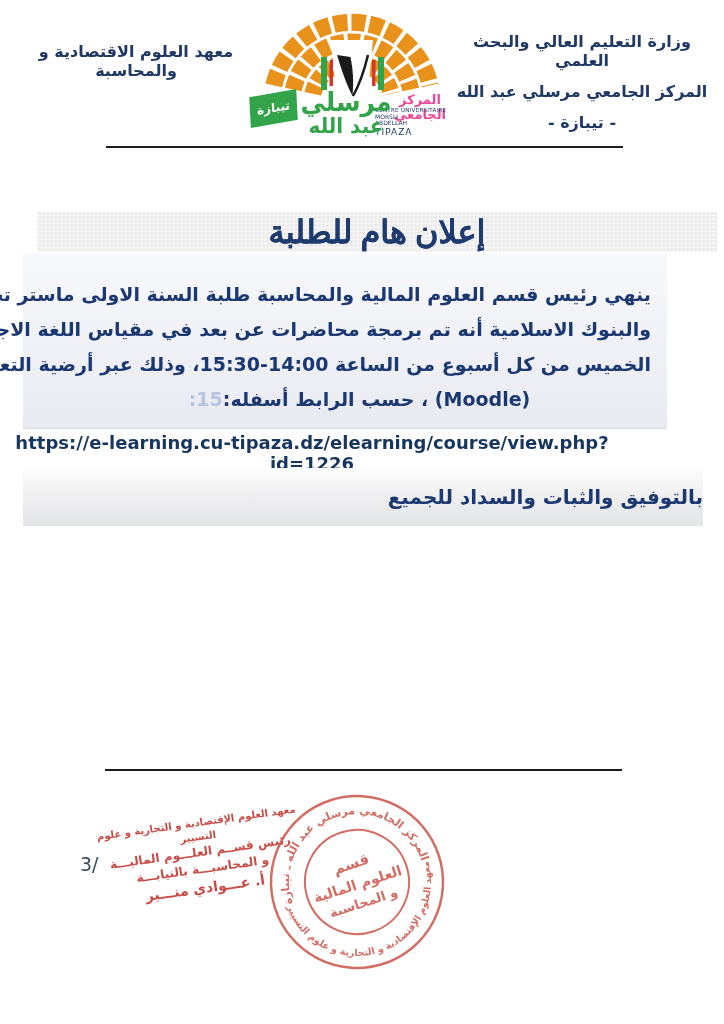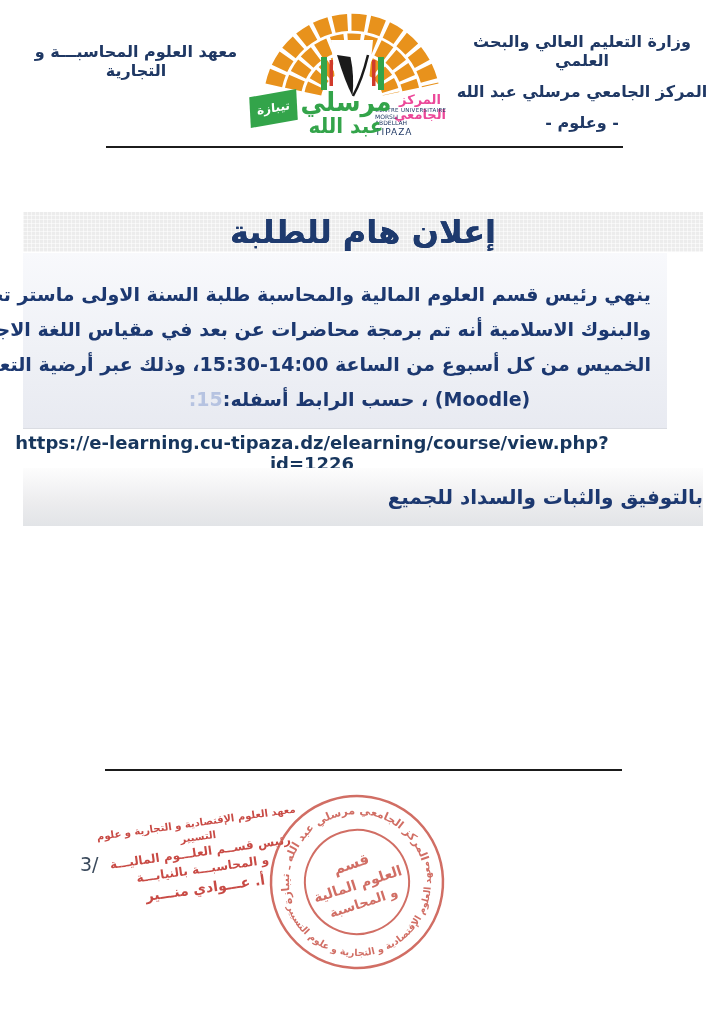--- a/index.html
+++ b/index.html
@@ -32,26 +32,26 @@
   .logo-callig .c1 { font-size:25px; line-height:25px; letter-spacing:-1px; }
   .logo-callig .c2 { font-size:20px; line-height:21px; letter-spacing:-1px; }
   .logo-badge { position:absolute; left:15px; top:83px; width:47px; height:31px;
                 background:#33a44a; transform:skewY(-7deg) rotate(-3deg);
                 color:#fff; font-size:12px; font-weight:bold; text-align:center;
                 line-height:31px; direction:rtl; }
   .hdr-divider { position:absolute; left:106px; top:146px; width:517px;
                  height:2px; background:#1c1c1c; }
 
   
-  .title-band { position:absolute; left:23px; top:212px; width:680px; height:40px;
+  .title-band { position:absolute; left:37px; top:212px; width:680px; height:40px;
     background-color:#ececec;
     background-image:
       repeating-linear-gradient(0deg, rgba(255,255,255,.55) 0 1px, transparent 1px 4px),
       repeating-linear-gradient(90deg, rgba(255,255,255,.55) 0 1px, transparent 1px 4px);
-    text-align:center; }
+    text-align:center;font-family:Liberation Serif, serif; }
   .title-band .ttl { font-size:32px; line-height:40px; font-weight:bold;
     color:#1e3a6e; direction:rtl; white-space:nowrap;
     text-shadow:0 0 .6px #1e3a6e; }
 
   .body-panel { position:absolute; left:23px; top:253px; width:644px; height:176px;
     background:linear-gradient(180deg,#f8f9fc 0%, #eff1f6 55%, #e8eaf1 100%);
     border-bottom:1px solid #dadce2;
     direction:rtl; padding:24px 16px 0 16px;
     font-weight:bold; color:#1c3870; font-size:19px; }
   .body-panel .bline { height:35px; line-height:35px; white-space:nowrap;
@@ -88,25 +88,25 @@
     color:#3b4a5c; direction:ltr; }
 </style>
 </head>
 <body>
 
 <div class="page">
 
   <div class="hdr-block hdr-right">
     <div class="ln">وزارة التعليم العالي والبحث العلمي</div>
     <div class="ln">المركز الجامعي مرسلي عبد الله</div>
-    <div class="ln">- وعلوم -</div>
+    <div class="ln">- تيبازة -</div>
   </div>
 
   <div class="hdr-block hdr-left">
-    <div class="ln">معهد العلوم المحاسبـــة و التجارية</div>
+    <div class="ln">معهد العلوم الاقتصادية و والمحاسبة</div>
   </div>
 
   <div class="logo">
     <svg width="235" height="96" viewBox="0 0 235 96">
 
       <path d="M38.8 75.4 A80 80 0 0 1 195.2 75.4" fill="none" stroke="#E8921C" stroke-width="17" stroke-dasharray="14 4"></path>
       <path d="M58.3 79.5 A60 60 0 0 1 175.7 79.5" fill="none" stroke="#E8921C" stroke-width="17" stroke-dasharray="12 3.5"></path>
       <path d="M77.9 83.7 A40 40 0 0 1 156.1 83.7" fill="none" stroke="#E8921C" stroke-width="17" stroke-dasharray="9 3"></path>
 
       <polygon points="96,30 138,30 132,92 102,92" fill="#ffffff"></polygon>

